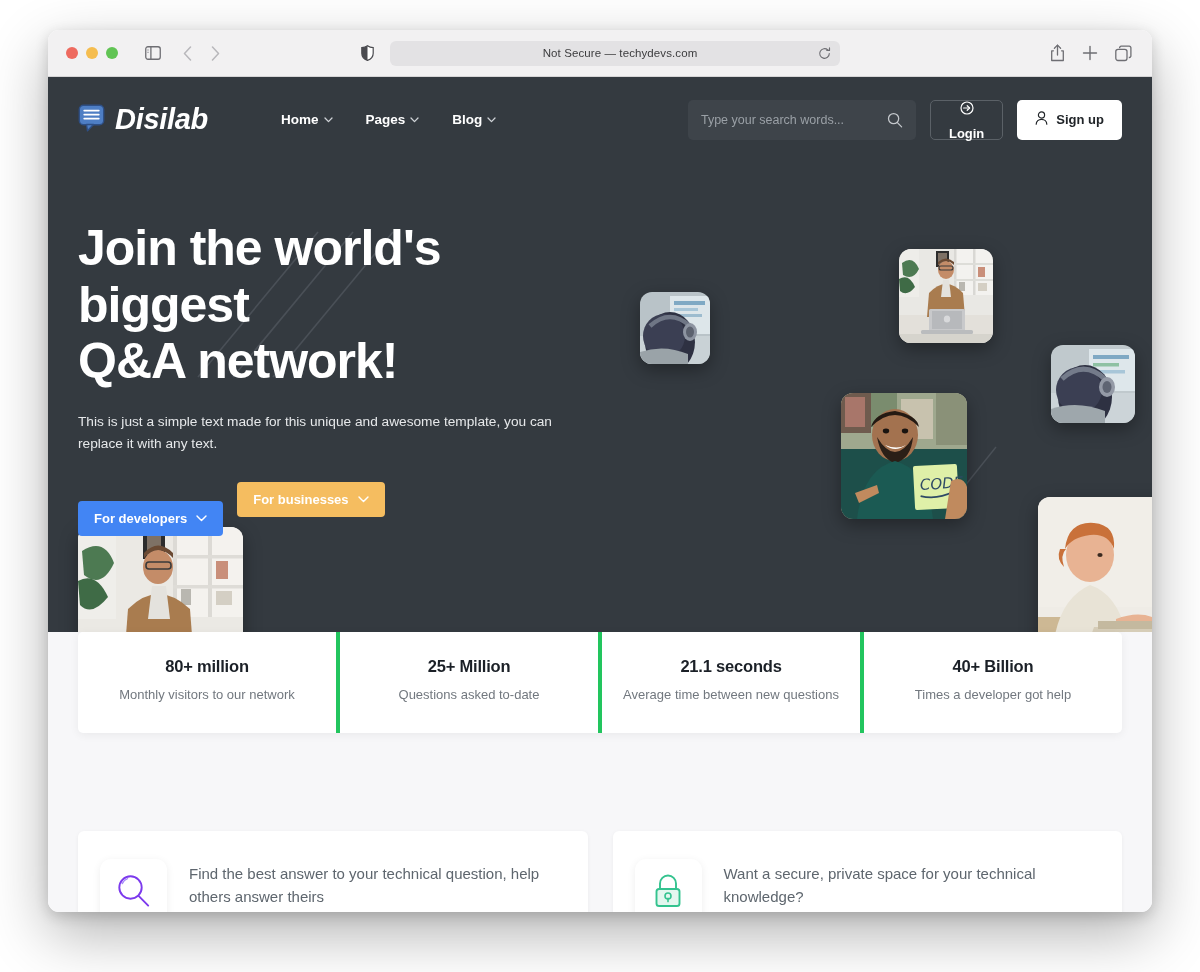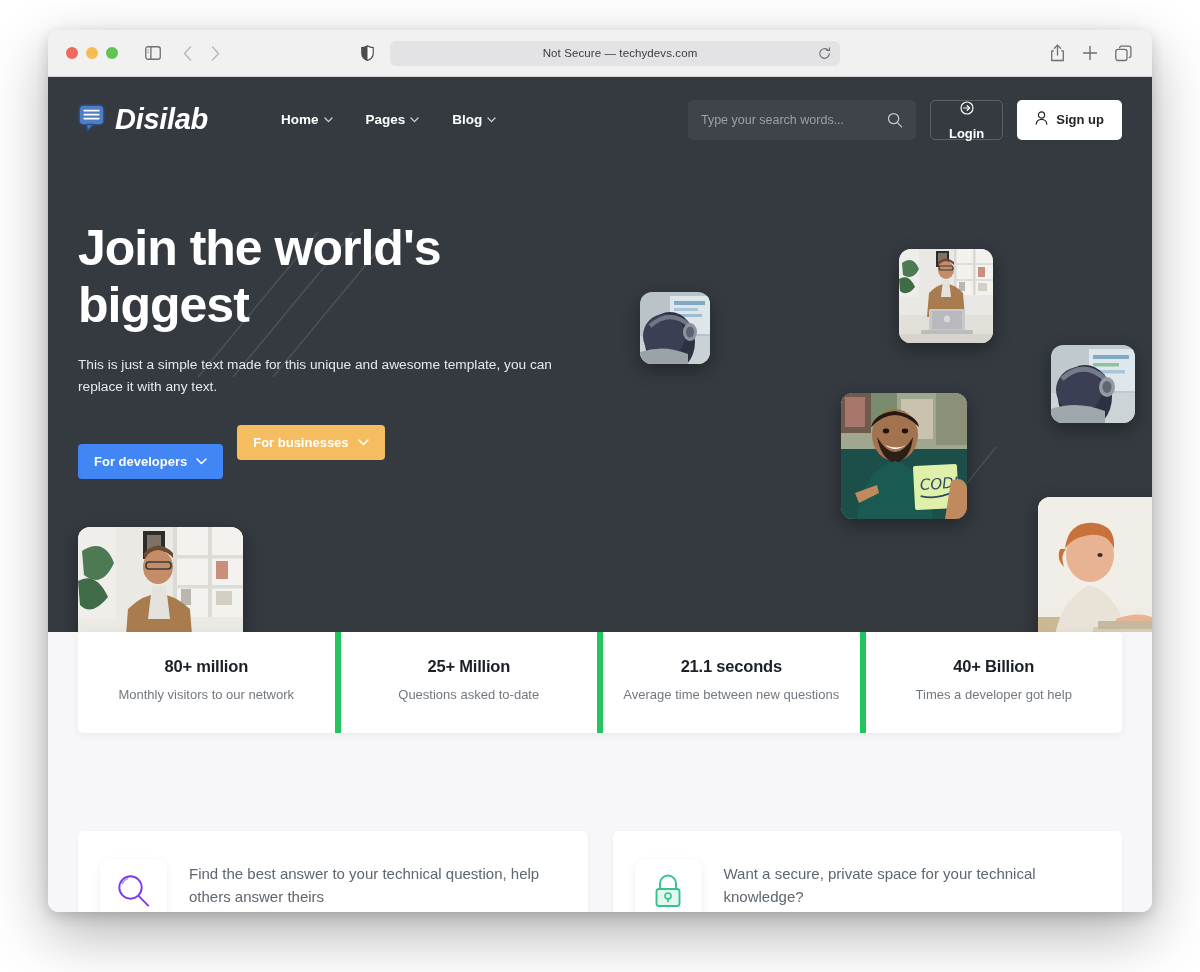--- a/index.html
+++ b/index.html
@@ -294,21 +294,21 @@
     margin: -0px 30px 0 30px;
     background: #ffffff;
     border-radius: 5px;
     display: flex;
     box-shadow: 0 2px 10px rgba(0,0,0,0.06);
   }
   .stat {
     flex: 1;
     padding: 25px 16px 29px 16px;
     text-align: center;
-    border-right: 6px solid #22c55e;
+    border-right: 4px solid #22c55e;
   }
   .stat:last-child { border-right: none; }
   .stat-value {
     color: #1b2027;
     font-size: 16.5px;
     font-weight: 700;
     letter-spacing: -0.2px;
   }
   .stat-label {
     margin-top: 9px;
@@ -664,20 +664,21 @@
               </svg>
             </span>
             <span>Sign up</span>
           </button>
         </div>
       </div>
 
       <div class="hero-copy">
         <h1 class="hero-title">
           <span>Join the world's biggest</span><br>
+          <span>Q&amp;A network!</span>
         </h1>
         <p class="hero-sub">This is just a simple text made for this unique and awesome template, you can replace it with any text.</p>
         <div class="hero-btns">
           <button class="btn-dev">
             <span>For developers</span>
             <span class="chev">
               <svg width="11" height="7" viewBox="0 0 11 7" fill="none">
                   <path d="M1 1L5.5 5.6L10 1" stroke="#ffffff" stroke-width="1.4" stroke-linecap="round" stroke-linejoin="round"></path>
                 </svg>
             </span>

